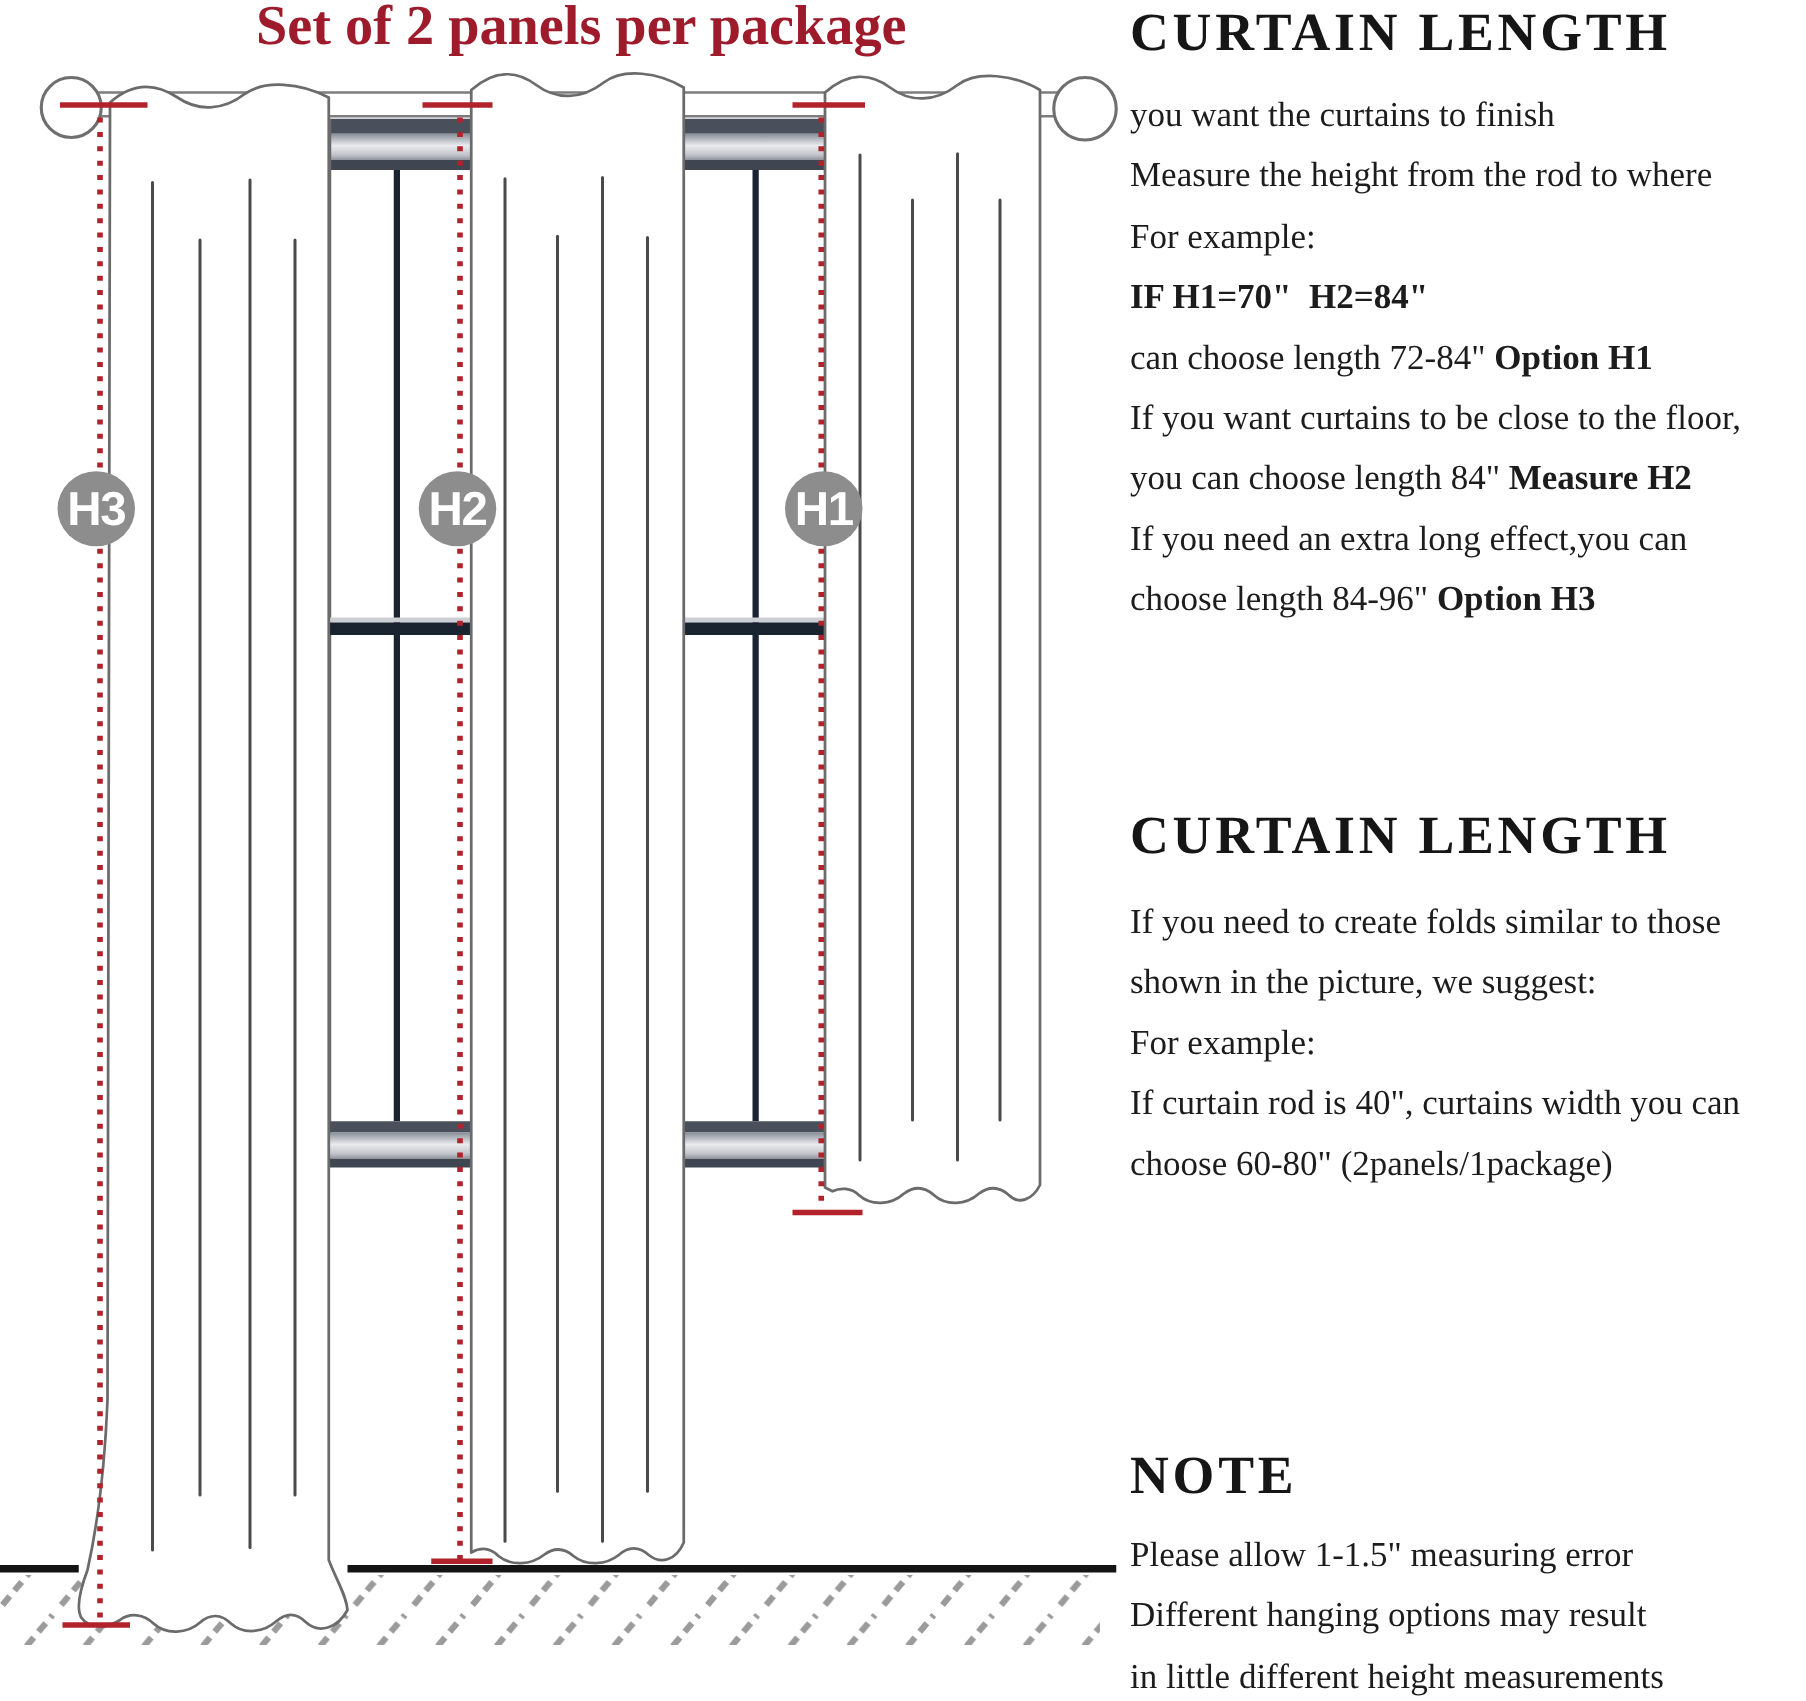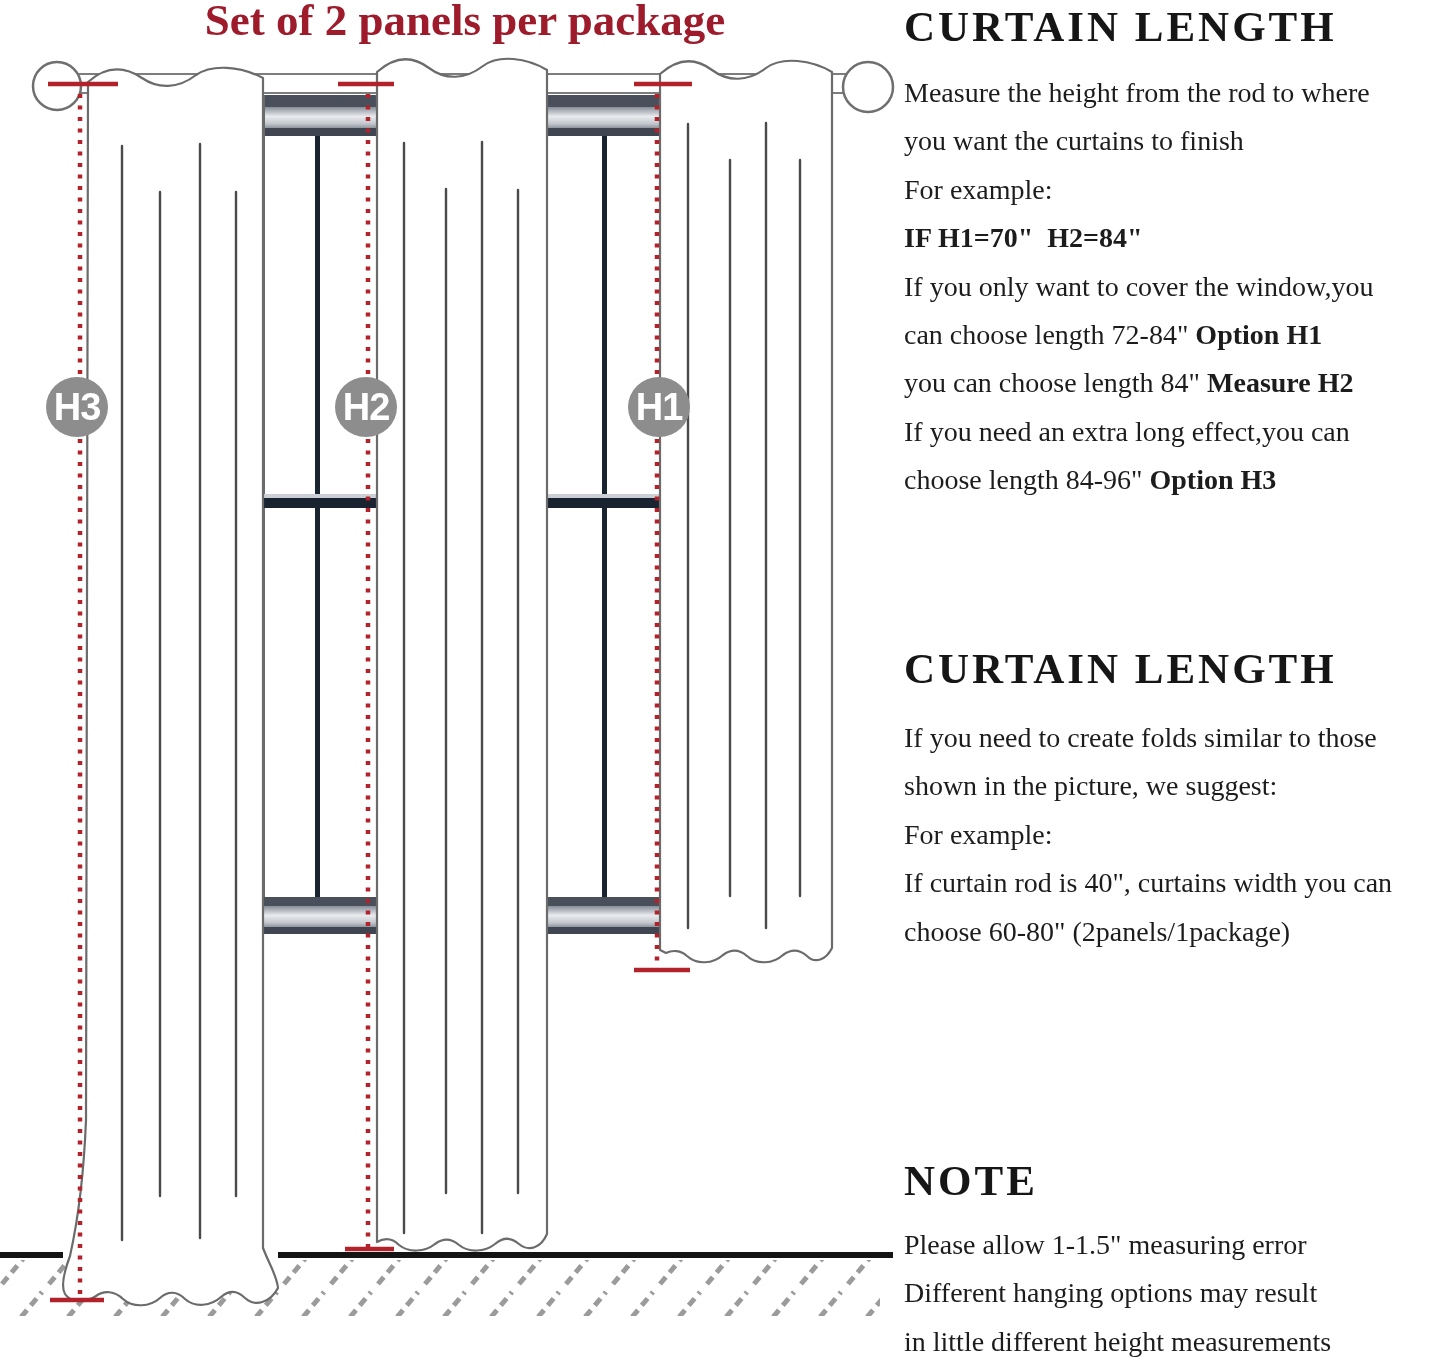--- a/index.html
+++ b/index.html
@@ -157,26 +157,26 @@
       <ellipse class="badge" cx="659" cy="407" rx="31" ry="30"></ellipse>
       <text class="badge-label" x="659" y="420">H1</text>
     </g>
   </svg>
 
   <div class="title">Set of 2 panels per package</div>
 
   <div class="col">
     <h2 class="heading h-length">CURTAIN LENGTH</h2>
     <div class="para p-length">
+        <div class="line"><span>you want the curtains to finish</span></div>
         <div class="line"><span>Measure the height from the rod to where</span></div>
-        <div class="line"><span>you want the curtains to finish</span></div>
         <div class="line"><span>For example:</span></div>
         <div class="line"><span class="bold">IF H1=70"  H2=84"</span></div>
-        <div class="line"><span>If you only want to cover the window,you</span></div>
         <div class="line"><span>can choose length 72-84" </span><span class="bold">Option H1</span></div>
+        <div class="line"><span>If you want curtains to be close to the floor,</span></div>
         <div class="line"><span>you can choose length 84" </span><span class="bold">Measure H2</span></div>
         <div class="line"><span>If you need an extra long effect,you can</span></div>
         <div class="line"><span>choose length 84-96" </span><span class="bold">Option H3</span></div>
       </div>
 
     <h2 class="heading h-width">CURTAIN LENGTH</h2>
     <div class="para p-width">
         <div class="line"><span>If you need to create folds similar to those</span></div>
         <div class="line"><span>shown in the picture, we suggest:</span></div>
         <div class="line"><span>For example:</span></div>

